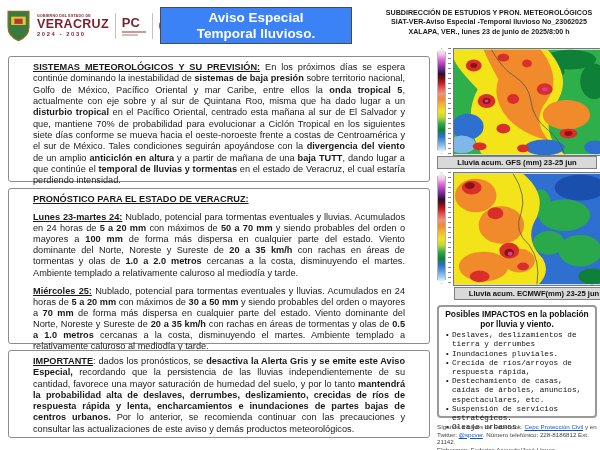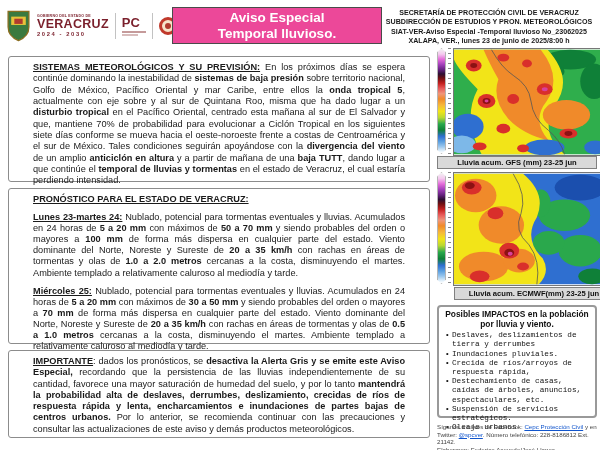--- a/index.html
+++ b/index.html
@@ -15,21 +15,21 @@
   .vdiv{width:1px;height:26px;background:#c2c2c2;}
   .pc-logo{display:flex;flex-direction:column;align-items:flex-start;}
   .pc-text{font-size:13px;font-weight:800;color:#7a1f2b;line-height:1;}
   .pc-bar{height:2px;background:#c59a9a;margin-top:1.5px;width:24px;}
   .pc-bar.short{width:16px;background:#d8bcbc;}
   .seal-wrap{display:flex;align-items:center;gap:3px;}
   .seal{width:18px;height:18px;border-radius:50%;border:3px solid #c0392b;background:#f6e3c8;box-sizing:border-box;display:flex;align-items:center;justify-content:center;}
   .seal-core{width:6px;height:6px;border-radius:50%;background:#b03a2e;}
   .seal-text{font-size:5px;color:#c0392b;font-weight:bold;width:30px;line-height:1.15;}
 
-  .title-box{position:absolute;left:172px;top:7px;width:210px;height:37px;background:#ec4899;border:1px solid #4a4a4a;box-sizing:border-box;display:flex;flex-direction:column;align-items:center;justify-content:center;color:#ffffff;font-weight:bold;font-size:13.5px;line-height:16px;}
+  .title-box{position:absolute;left:160px;top:7px;width:192px;height:37px;background:#3b82f6;border:1px solid #4a4a4a;box-sizing:border-box;display:flex;flex-direction:column;align-items:center;justify-content:center;color:#ffffff;font-weight:bold;font-size:13.5px;line-height:16px;}
 
   .org{position:absolute;right:3px;top:9px;width:216px;text-align:center;font-size:7.1px;font-weight:bold;line-height:9.4px;color:#1a1a1a;}
 
   
   .box{position:absolute;left:8px;width:422px;border:1px solid #8c8c8c;border-radius:3px;background:#fff;box-sizing:border-box;padding:5px 24px;font-size:9.2px;color:#1a1a1a;text-align:justify;}
   #box-sistemas{top:56px;height:126px;line-height:11.35px;}
   #box-pronostico{top:188px;height:156px;line-height:11.1px;}
   #box-importante{top:350px;height:88px;line-height:11.3px;}
   .box p{margin:0;}
   #box-pronostico .para{margin-top:7px;}
@@ -95,21 +95,20 @@
       <div class="seal-text">VERACRUZ</div>
     </div>
   </div>
 
   <div class="title-box">
     <div>Aviso Especial</div>
     <div>Temporal lluvioso.</div>
   </div>
 
   <div class="org">
-    <div>SECRETARÍA DE PROTECCIÓN CIVIL DE VERACRUZ</div>
     <div>SUBDIRECCIÓN DE ESTUDIOS Y PRON. METEOROLÓGICOS</div>
     <div>SIAT-VER-Aviso Especial -Temporal lluvioso No_23062025</div>
     <div>XALAPA, VER., lunes 23 de junio de 2025/8:00 h</div>
   </div>
 
   <div class="box" id="box-sistemas">
     <p><span style="font-weight: bold; text-decoration: underline;">SISTEMAS METEOROLÓGICOS Y SU PREVISIÓN:</span><span> En los próximos días se espera continúe dominando la inestabilidad de </span><span style="font-weight: bold;">sistemas de baja presión</span><span> sobre territorio nacional, Golfo de México, Pacífico Oriental y mar Caribe, entre ellos la </span><span style="font-weight: bold;">onda tropical 5</span><span>, actualmente con eje sobre y al sur de Quintana Roo, misma que ha dado lugar a un </span><span style="font-weight: bold;">disturbio tropical</span><span> en el Pacífico Oriental, centrado esta mañana al sur de El Salvador y que, mantiene 70% de probabilidad para evolucionar a Ciclón Tropical en los siguientes siete días conforme se mueva hacia el oeste-noroeste frente a costas de Centroamérica y el sur de México. Tales condiciones seguirán apoyándose con la </span><span style="font-weight: bold;">divergencia del viento</span><span> de un amplio </span><span style="font-weight: bold;">anticiclón en altura</span><span> y a partir de mañana de una </span><span style="font-weight: bold;">baja TUTT</span><span>, dando lugar a que continúe el </span><span style="font-weight: bold;">temporal de lluvias y tormentas</span><span> en el estado de Veracruz, el cual estaría perdiendo intensidad.</span></p>
   </div>
 
   <div class="box" id="box-pronostico">

